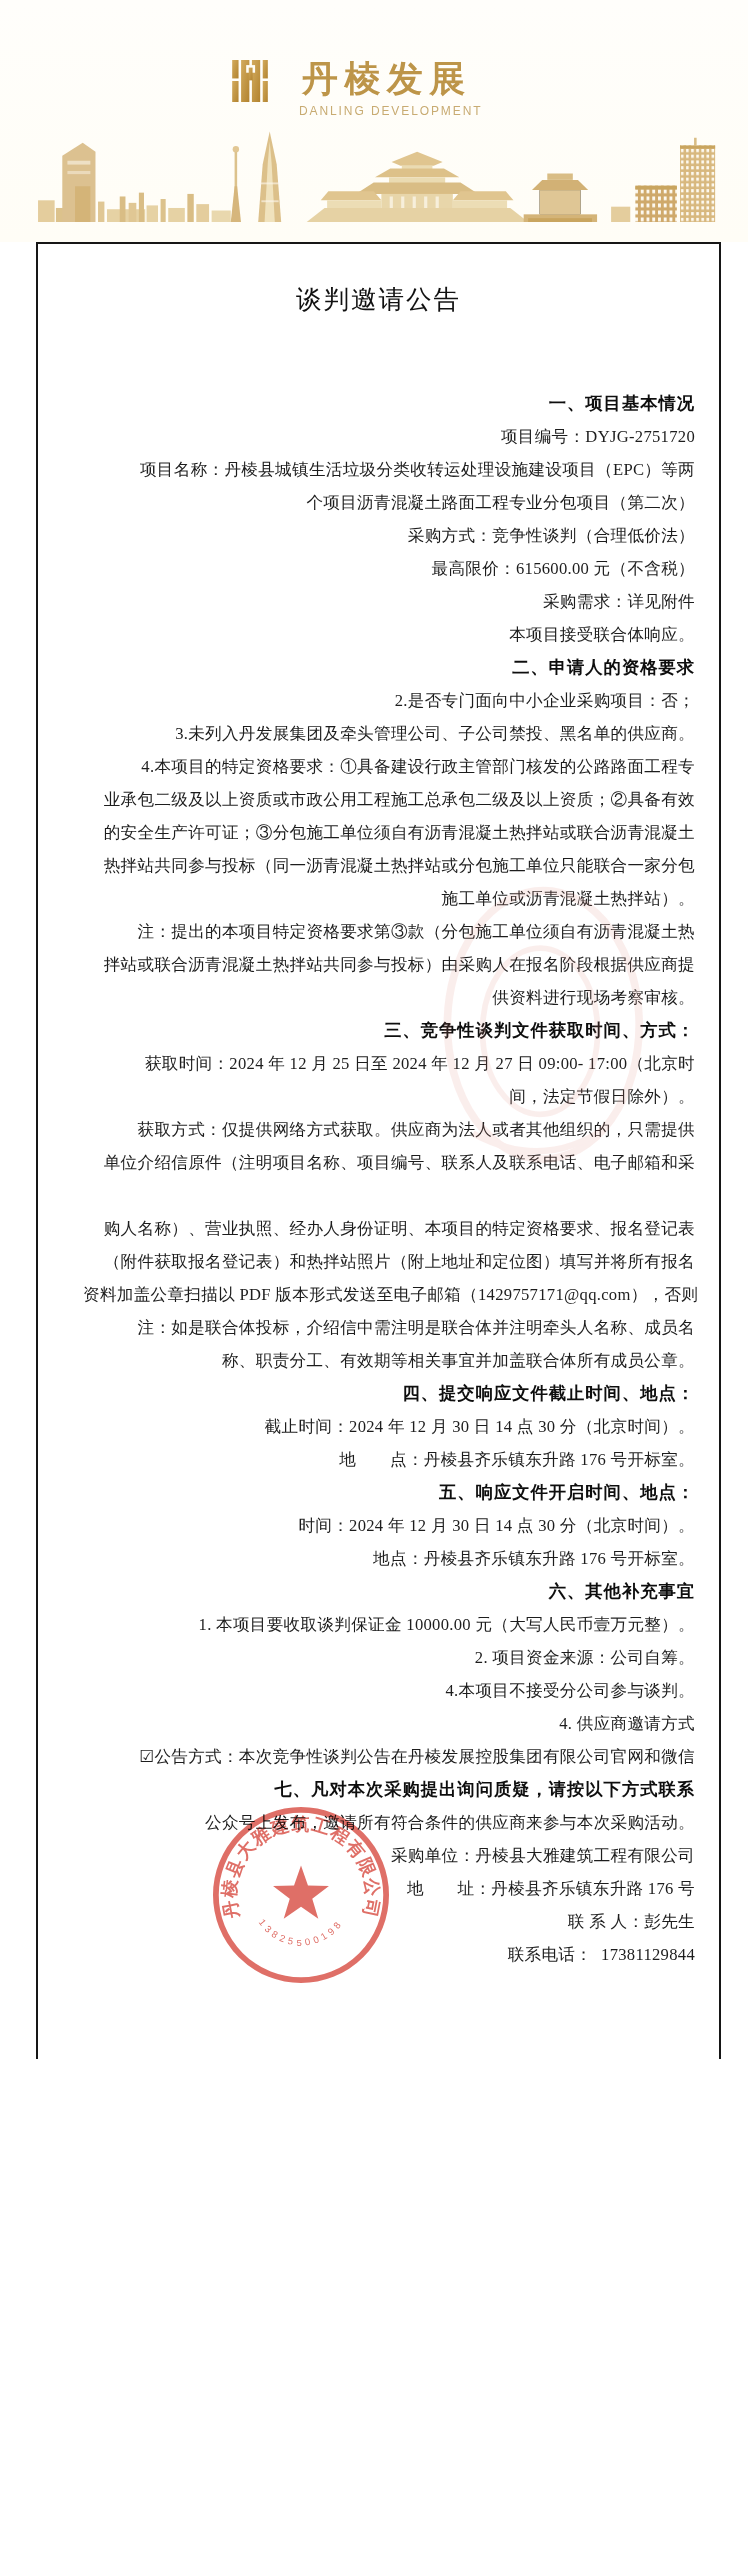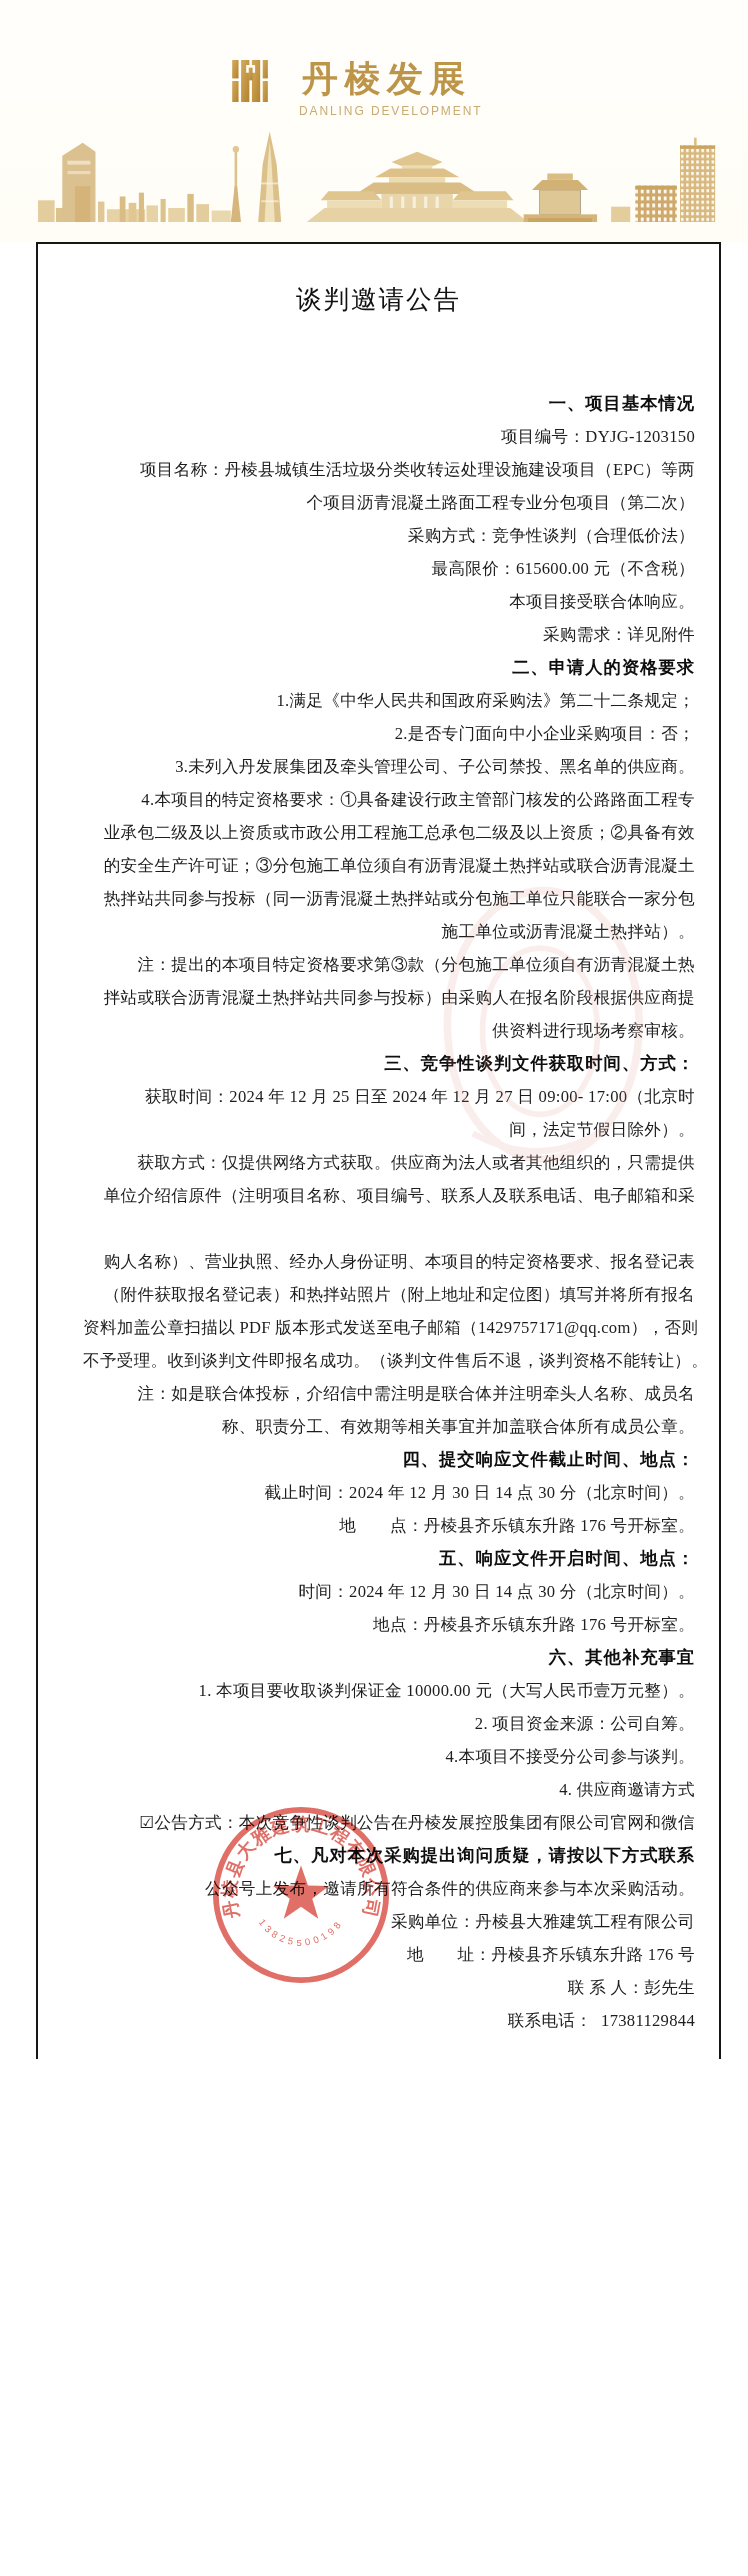--- a/index.html
+++ b/index.html
@@ -140,49 +140,47 @@
       <rect x="1008" y="32" width="55" height="5" fill="#c9a55f"></rect>
       <rect x="1030" y="20" width="4" height="12" fill="#d9bd85"></rect>
     </svg>
   </div>
 
   <div class="doc-box">
     <div class="doc-title">谈判邀请公告</div>
 
     <div class="doc-lines" id="doc-lines">
         <div class="line bold">一、项目基本情况</div>
-        <div class="line ind">项目编号：DYJG-1203150</div>
+        <div class="line ind">项目编号：DYJG-2751720</div>
         <div class="line ind">项目名称：丹棱县城镇生活垃圾分类收转运处理设施建设项目（EPC）等两</div>
         <div class="line">个项目沥青混凝土路面工程专业分包项目（第二次）</div>
         <div class="line ind">采购方式：竞争性谈判（合理低价法）</div>
         <div class="line ind">最高限价：615600.00 元（不含税）</div>
+        <div class="line ind">采购需求：详见附件</div>
         <div class="line ind">本项目接受联合体响应。</div>
-        <div class="line ind">采购需求：详见附件</div>
         <div class="line bold">二、申请人的资格要求</div>
-        <div class="line ind">1.满足《中华人民共和国政府采购法》第二十二条规定；</div>
         <div class="line ind">2.是否专门面向中小企业采购项目：否；</div>
         <div class="line ind">3.未列入丹发展集团及牵头管理公司、子公司禁投、黑名单的供应商。</div>
         <div class="line ind">4.本项目的特定资格要求：①具备建设行政主管部门核发的公路路面工程专</div>
         <div class="line">业承包二级及以上资质或市政公用工程施工总承包二级及以上资质；②具备有效</div>
         <div class="line">的安全生产许可证；③分包施工单位须自有沥青混凝土热拌站或联合沥青混凝土</div>
         <div class="line">热拌站共同参与投标（同一沥青混凝土热拌站或分包施工单位只能联合一家分包</div>
         <div class="line">施工单位或沥青混凝土热拌站）。</div>
         <div class="line ind">注：提出的本项目特定资格要求第③款（分包施工单位须自有沥青混凝土热</div>
         <div class="line">拌站或联合沥青混凝土热拌站共同参与投标）由采购人在报名阶段根据供应商提</div>
         <div class="line">供资料进行现场考察审核。</div>
         <div class="line bold">三、竞争性谈判文件获取时间、方式：</div>
         <div class="line ind">获取时间：2024 年 12 月 25 日至 2024 年 12 月 27 日 09:00- 17:00（北京时</div>
         <div class="line">间，法定节假日除外）。</div>
         <div class="line ind">获取方式：仅提供网络方式获取。供应商为法人或者其他组织的，只需提供</div>
         <div class="line">单位介绍信原件（注明项目名称、项目编号、联系人及联系电话、电子邮箱和采</div>
         <div class="line gap"></div>
         <div class="line">购人名称）、营业执照、经办人身份证明、本项目的特定资格要求、报名登记表</div>
         <div class="line">（附件获取报名登记表）和热拌站照片（附上地址和定位图）填写并将所有报名</div>
         <div class="line">资料加盖公章扫描以 PDF 版本形式发送至电子邮箱（1429757171@qq.com），否则</div>
-        <div class="line">不予受理。收到谈判文件即报名成功。（谈判文件售后不退，谈判资格不能转让）。</div>
         <div class="line ind">注：如是联合体投标，介绍信中需注明是联合体并注明牵头人名称、成员名</div>
         <div class="line">称、职责分工、有效期等相关事宜并加盖联合体所有成员公章。</div>
         <div class="line bold">四、提交响应文件截止时间、地点：</div>
         <div class="line ind">截止时间：2024 年 12 月 30 日 14 点 30 分（北京时间）。</div>
         <div class="line ind">地　　点：丹棱县齐乐镇东升路 176 号开标室。</div>
         <div class="line bold">五、响应文件开启时间、地点：</div>
         <div class="line ind">时间：2024 年 12 月 30 日 14 点 30 分（北京时间）。</div>
         <div class="line ind">地点：丹棱县齐乐镇东升路 176 号开标室。</div>
         <div class="line bold">六、其他补充事宜</div>
         <div class="line ind">1. 本项目要收取谈判保证金 10000.00 元（大写人民币壹万元整）。</div>

